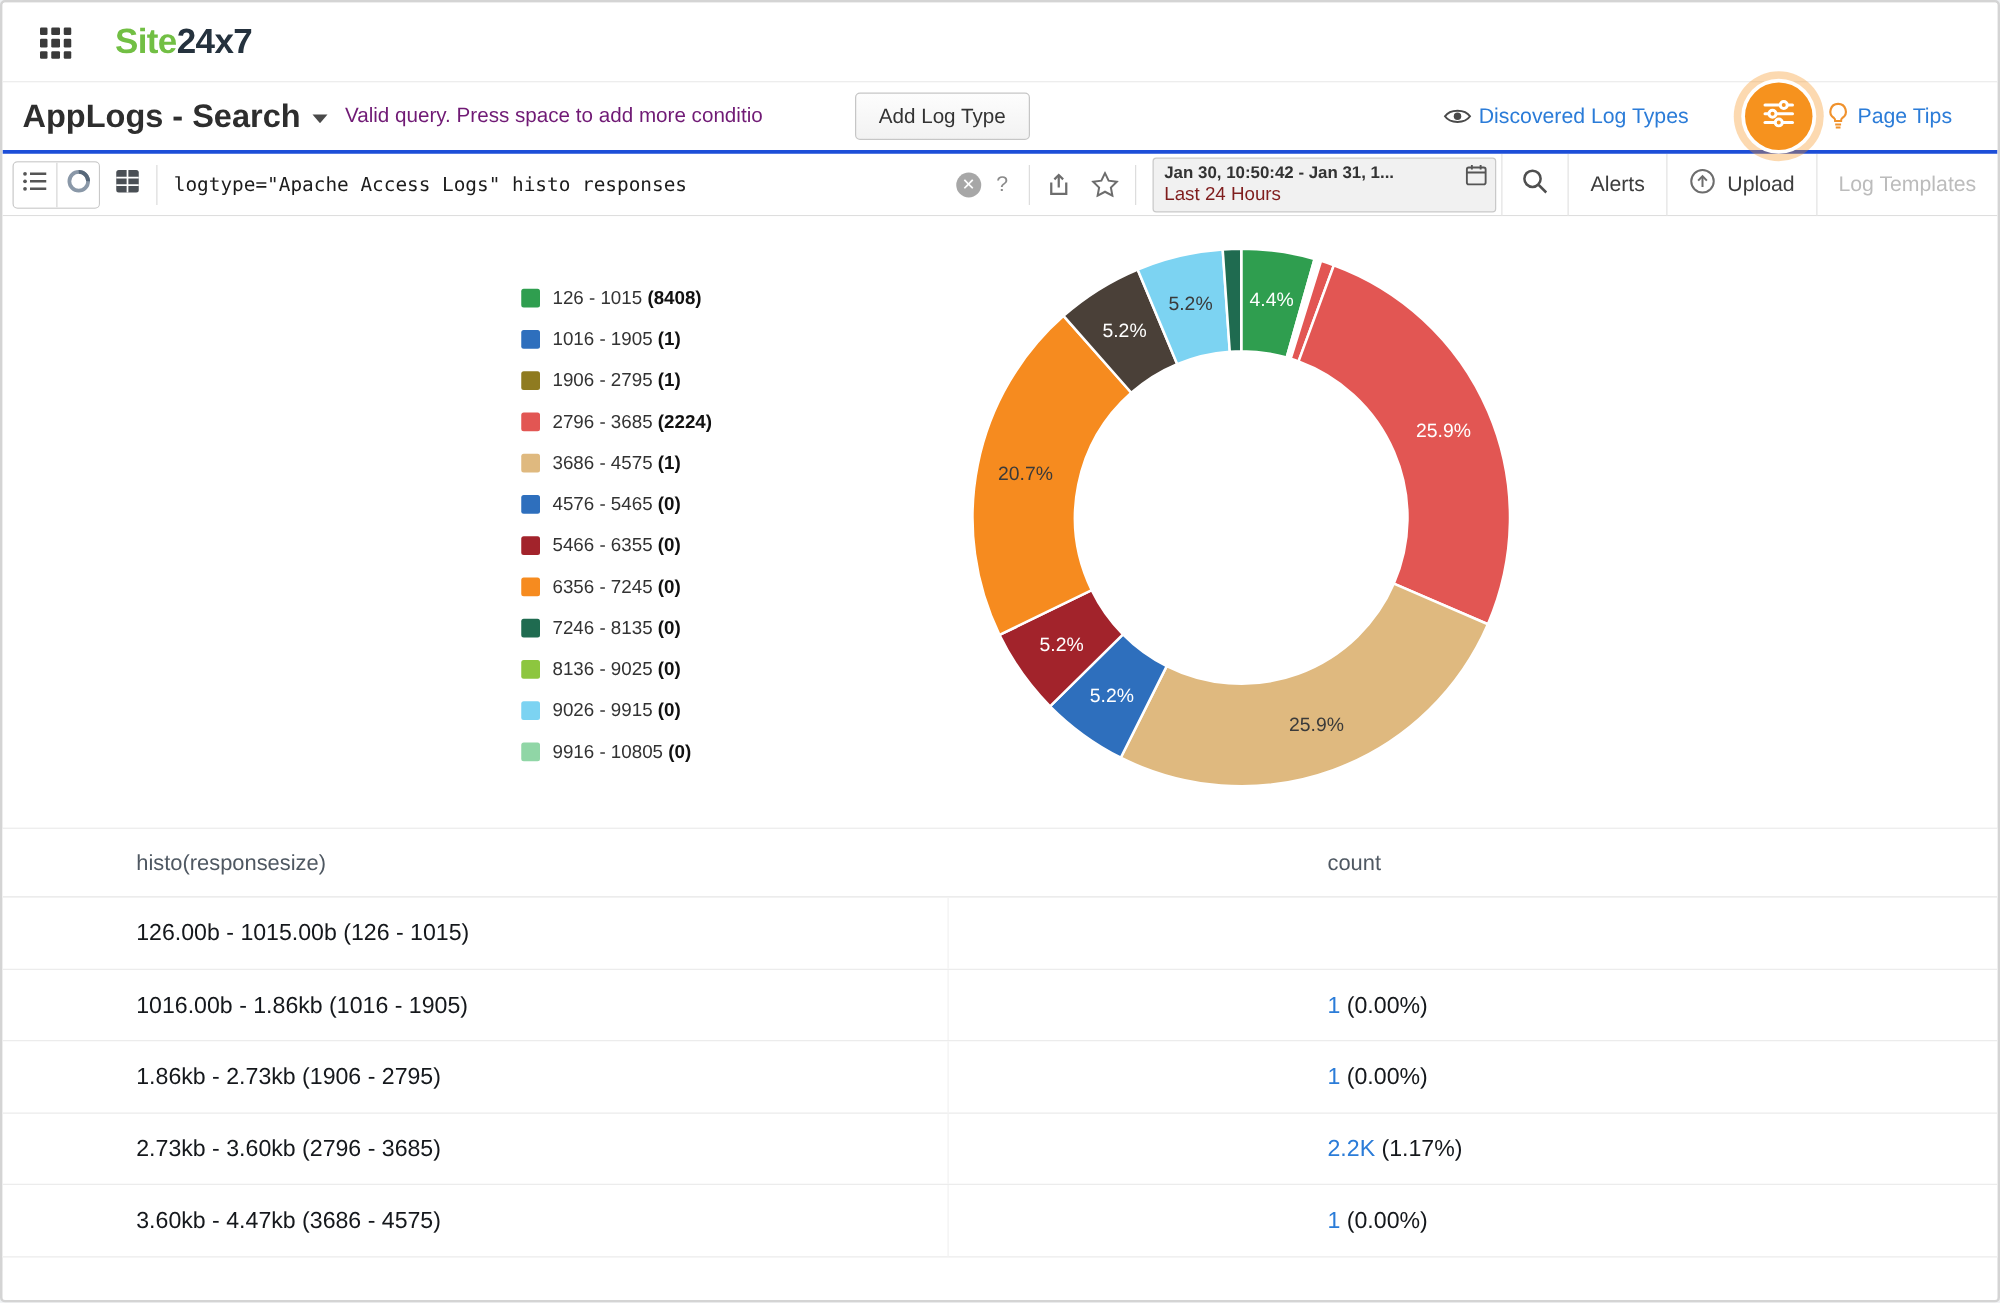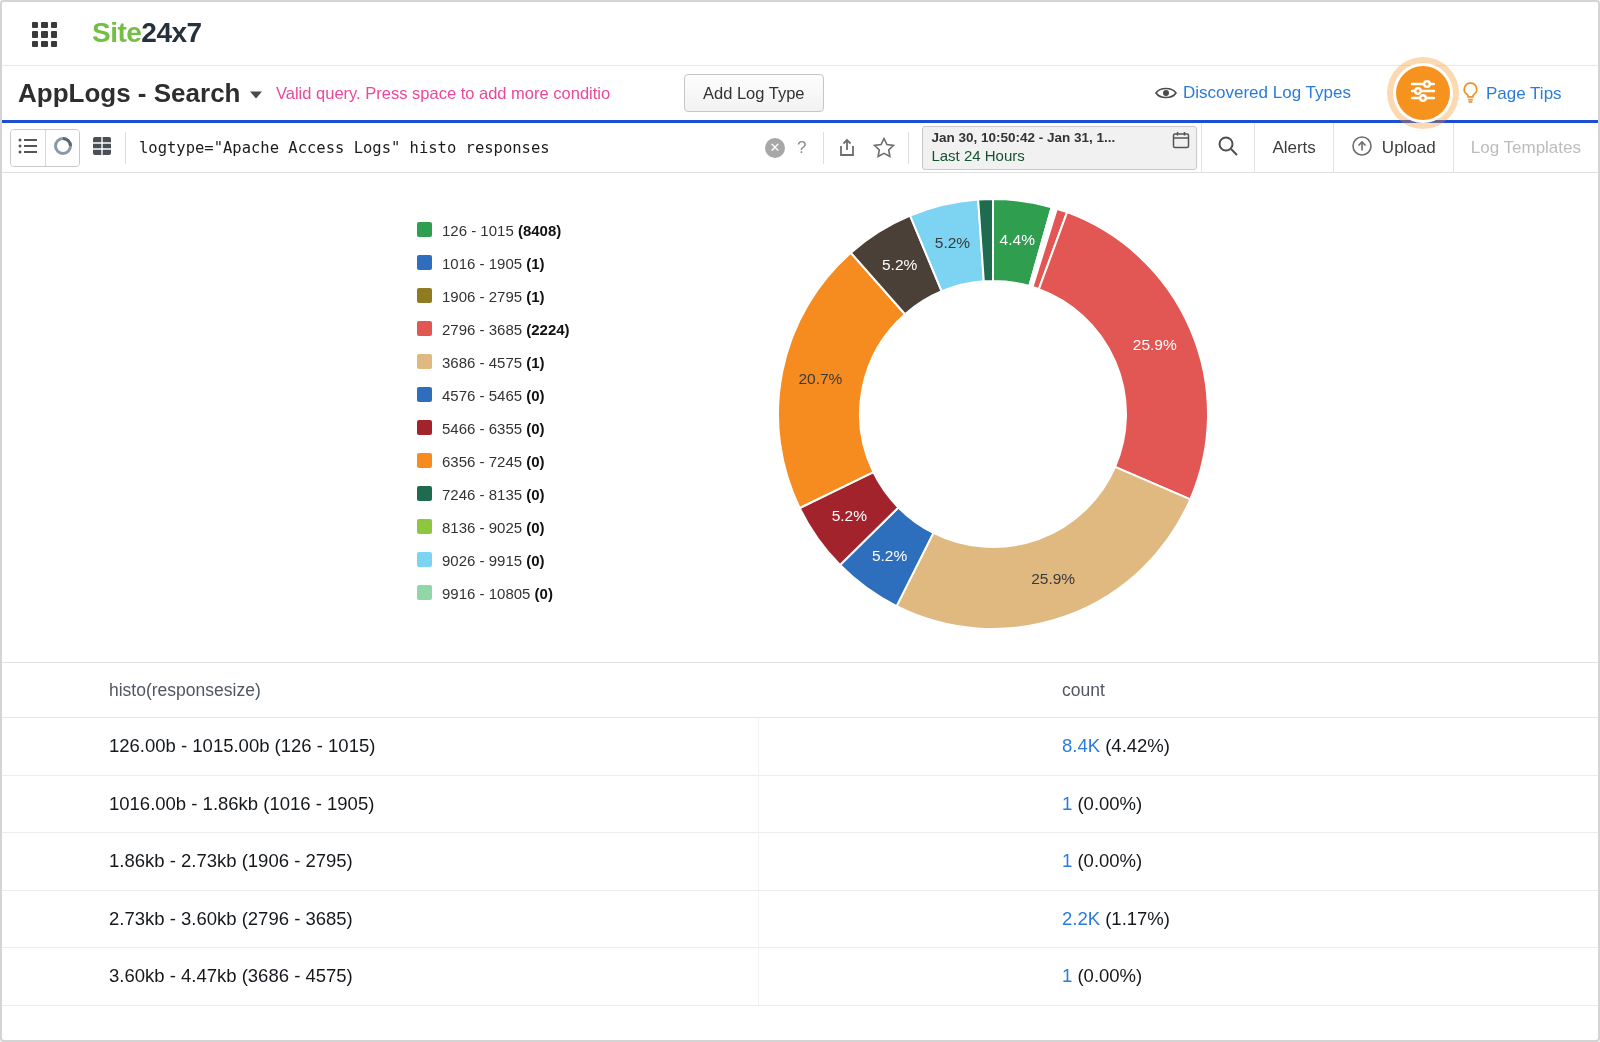--- a/index.html
+++ b/index.html
@@ -14,21 +14,21 @@
   .brand { position:absolute; left:90px; top:15px; font-size:28px; font-weight:bold; letter-spacing:-0.5px; }
   .brand .b-site { color:#72bf44; }
   .brand .b-24 { color:#25323e; }
 
   
   .header-row { position:relative; height:57px; border-bottom:3px solid #1d4ed8; background:#fff; }
   .hv { position:absolute; top:50%; transform:translateY(-50%); }
   .page-title-wrap { left:16px; display:flex; align-items:center; }
   .page-title { font-size:26px; font-weight:bold; color:#2e2e2e; }
   .caret-down { width:0; height:0; border-left:6px solid transparent; border-right:6px solid transparent; border-top:7px solid #4a4a4a; margin-left:10px; margin-top:4px; }
-  .query-status { left:274px; font-size:16.5px; color:#ec4899; }
+  .query-status { left:274px; font-size:16.5px; color:#701a75; }
   .add-log-btn { left:682px; height:38px; padding:0 18px; font-size:16.5px; color:#333; background:linear-gradient(#fdfdfd,#f2f2f2); border:1px solid #c6c6c6; border-radius:4px; cursor:pointer; font-family:inherit; }
   .usage-box { left:845px; width:280px; height:40px; border:1px solid #c9c9c9; border-radius:3px; padding:4px 12px 0; text-align:center; }
   .usage-text { font-size:15px; color:#222; }
   .usage-track { height:4px; background:#e4e4e4; margin-top:3px; position:relative; }
   .usage-tick { position:absolute; left:0; top:0; width:3px; height:4px; background:#8d8d8d; }
   .discovered { left:1152px; display:flex; align-items:center; gap:5px; cursor:pointer; }
   .blue-link { font-size:17px; color:#2b7cd8; }
   .spotlight { left:1394px; top:50%; transform:translateY(-50%); width:54px; height:54px; border-radius:50%; background:#f6921e; display:flex; align-items:center; justify-content:center; box-shadow:0 0 0 3px #fff, 0 0 0 9px rgba(246,146,30,0.35); cursor:pointer; z-index:5; }
   .page-tips { left:1460px; display:flex; align-items:center; gap:7px; cursor:pointer; }
 
@@ -39,32 +39,32 @@
   .vs-cell + .vs-cell { border-left:1px solid #d8d8d8; }
   .dark-tile { margin-left:12px; display:flex; align-items:center; cursor:pointer; }
   .vdiv { width:1px; height:32px; background:#ddd; margin:0 13px; flex:none; }
   .query-text { flex:1; font-family:"DejaVu Sans Mono", monospace; font-size:15.5px; color:#1c1c1c; white-space:nowrap; overflow:hidden; cursor:text; }
   .clear-circle { width:20px; height:20px; border-radius:50%; background:#a7a7a7; color:#fff; font-size:13px; line-height:20px; text-align:center; cursor:pointer; flex:none; }
   .help-q { margin:0 4px 0 12px; font-size:17px; color:#8a8a8a; cursor:pointer; }
   .qicon { display:flex; align-items:center; cursor:pointer; flex:none; }
   .star-gap { margin-left:16px; }
   .daterange { flex:none; width:275px; height:44px; background:#f1f1f1; border:1px solid #c9c9c9; border-radius:3px; padding:3px 8px; position:relative; cursor:pointer; }
   .dr-line1 { font-size:13.5px; font-weight:bold; color:#333; }
-  .dr-line2 { font-size:15px; color:#14532d; margin-top:2px; }
+  .dr-line2 { font-size:15px; color:#7f1d1d; margin-top:2px; }
   .dr-cal { position:absolute; right:6px; top:4px; }
   .seg { height:50px; display:flex; align-items:center; gap:9px; padding:0 17px; border-left:1px solid #e3e3e3; cursor:pointer; flex:none; }
   .seg:first-of-type { border-left:none; }
   .seg-label { font-size:17px; color:#3d3d3d; }
   .seg-label.disabled { color:#bcbcbc; }
   .seg.search { padding:0 15px; margin-left:4px; }
 
   
   .chart-section { position:relative; height:489px; background:#fff; }
   .chart-legend { position:absolute; left:415px; top:49px; }
-  .legend-item { display:flex; align-items:flex-start; height:33px; cursor:pointer; }
+  .legend-item { display:flex; align-items:center; height:33px; cursor:pointer; }
   .swatch { width:15px; height:15px; border-radius:2px; margin-right:10px; flex:none; }
   .legend-label { font-size:15px; color:#333; }
   .legend-label b { color:#111; }
   .donut-svg { position:absolute; left:756px; top:6px; }
   .donut-svg text { font-family:"Liberation Sans", sans-serif; }
 
   
   .table-section { border-top:1px solid #e2e2e2; background:#fff; }
   .t-head { height:55px; display:grid; grid-template-columns:757px 1fr; align-items:center; border-bottom:1px solid #e6e6e6; color:#4f5862; font-size:17.5px; background:#fff; }
   .t-head .h1 { padding-left:107px; }
@@ -305,21 +305,20 @@
   </div>
 
   <div class="table-section">
     <div class="t-head">
       <div class="h1">histo(responsesize)</div>
       <div class="h2">count</div>
     </div>
     <div>
         <div class="t-row">
           <div class="t-cell range">126.00b - 1015.00b (126 - 1015)</div>
-          <div class="t-cell count"><span class="count-link">8.4K</span><span class="count-pct"> (4.42%)</span></div>
         </div>
         <div class="t-row">
           <div class="t-cell range">1016.00b - 1.86kb (1016 - 1905)</div>
           <div class="t-cell count"><span class="count-link">1</span><span class="count-pct"> (0.00%)</span></div>
         </div>
         <div class="t-row">
           <div class="t-cell range">1.86kb - 2.73kb (1906 - 2795)</div>
           <div class="t-cell count"><span class="count-link">1</span><span class="count-pct"> (0.00%)</span></div>
         </div>
         <div class="t-row">

